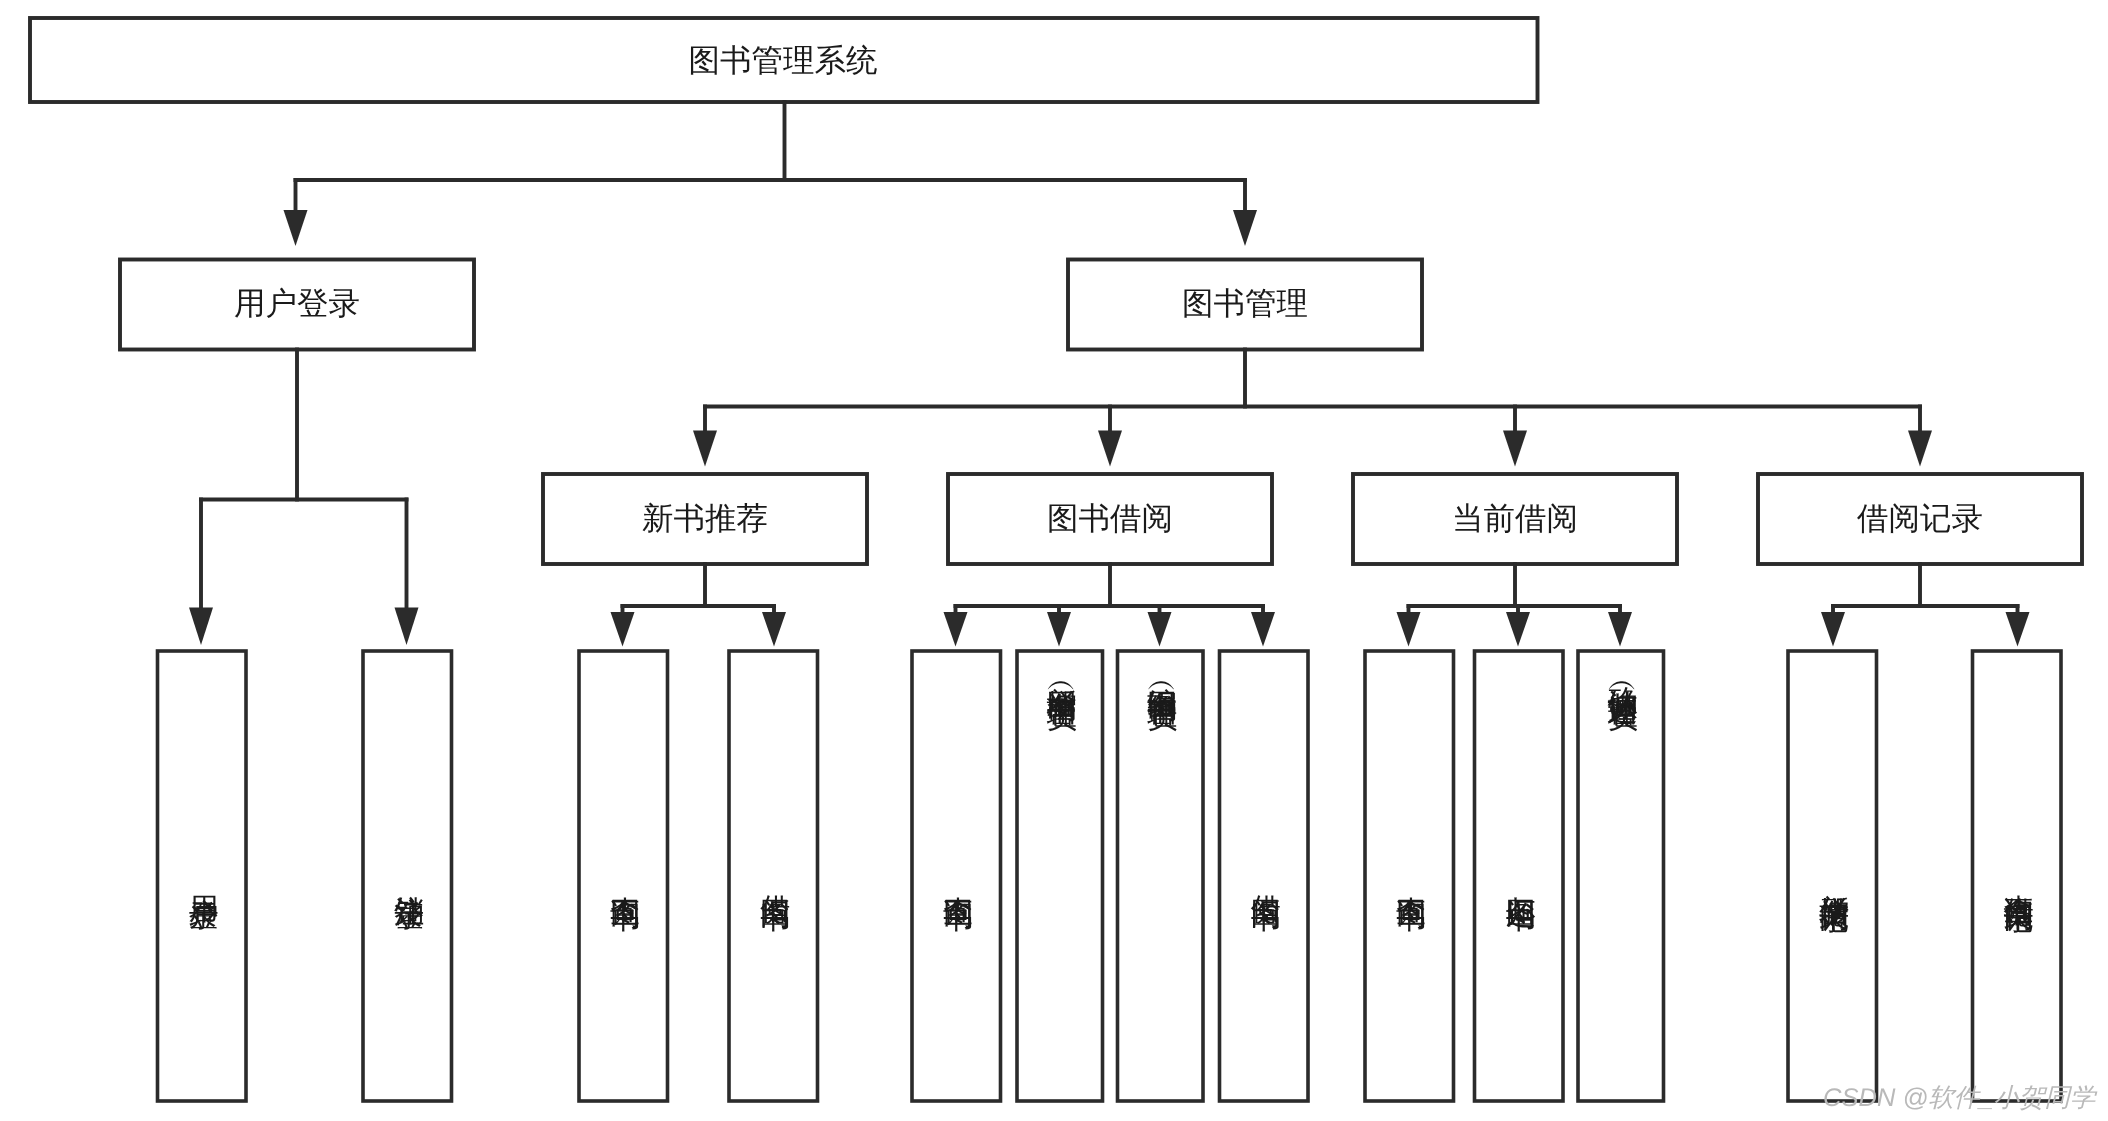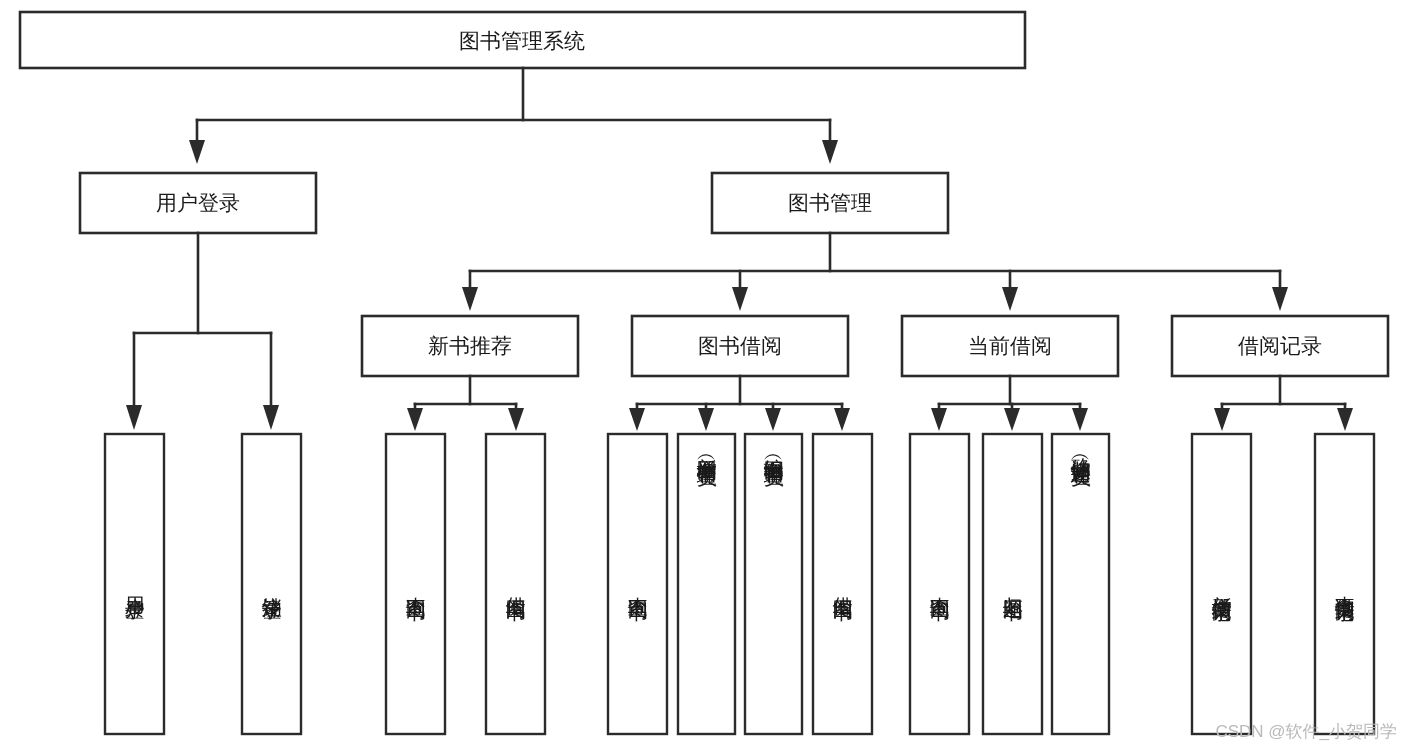--- a/index.html
+++ b/index.html
@@ -74,20 +74,21 @@
   }
   .watermark {
     position: absolute;
     right: 8px;
     bottom: 4px;
     font-family: "Liberation Sans", sans-serif;
     font-size: 17px;
     color: #b9b9b9;
     white-space: nowrap;
     user-select: none;
+    font-style: italic;
   }
 </style>
 </head>
 <body>
 
 <div id="diagram-root">
 
   <svg class="flow" viewBox="0 0 1405 747">
 
     <g>

